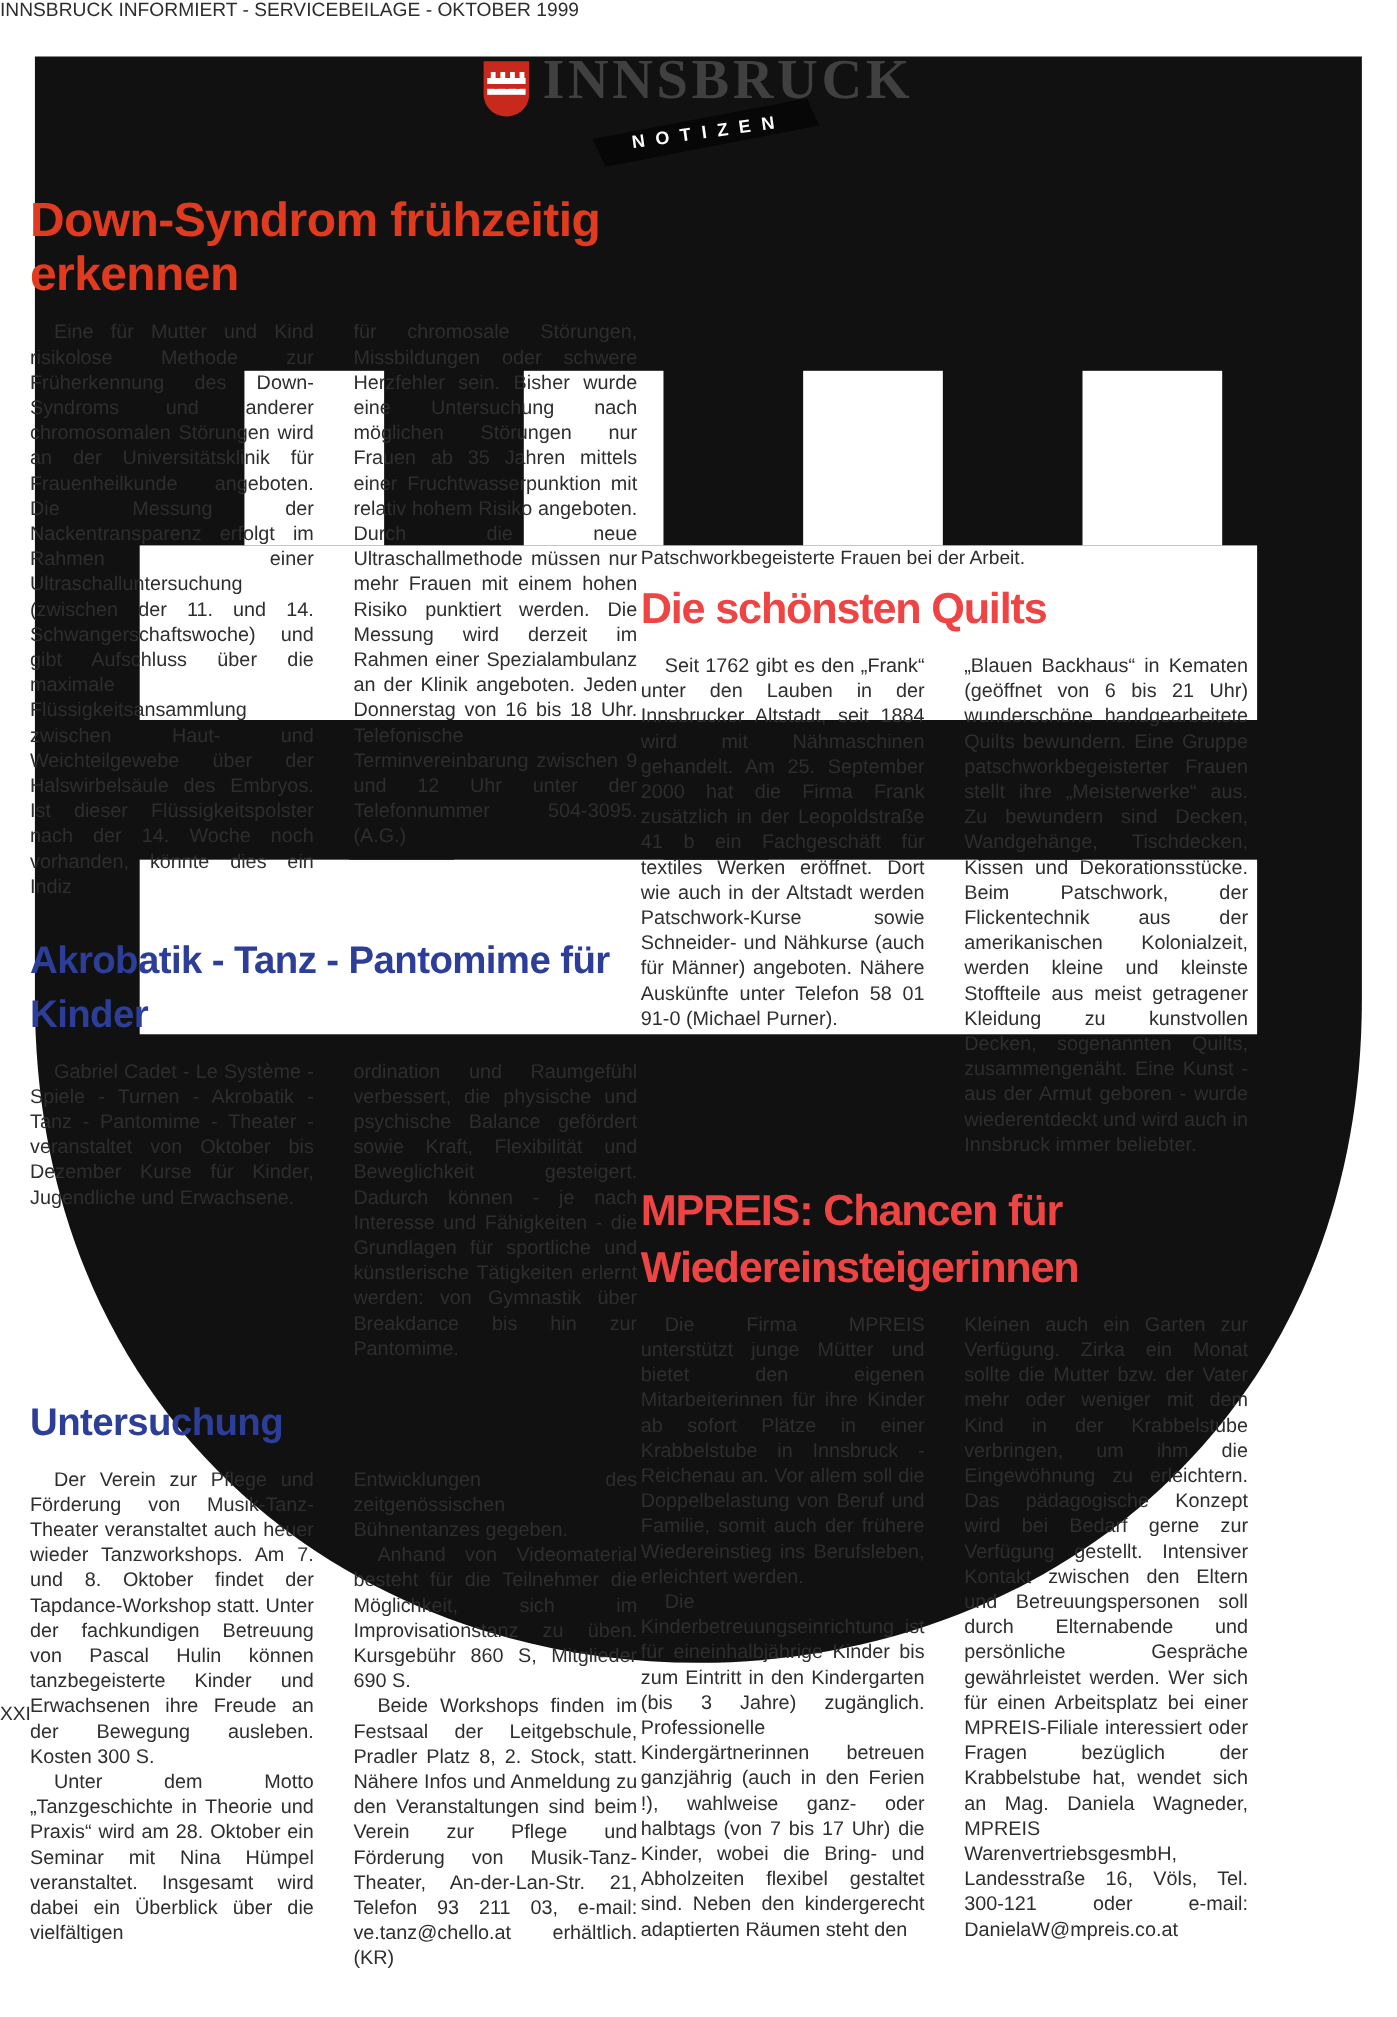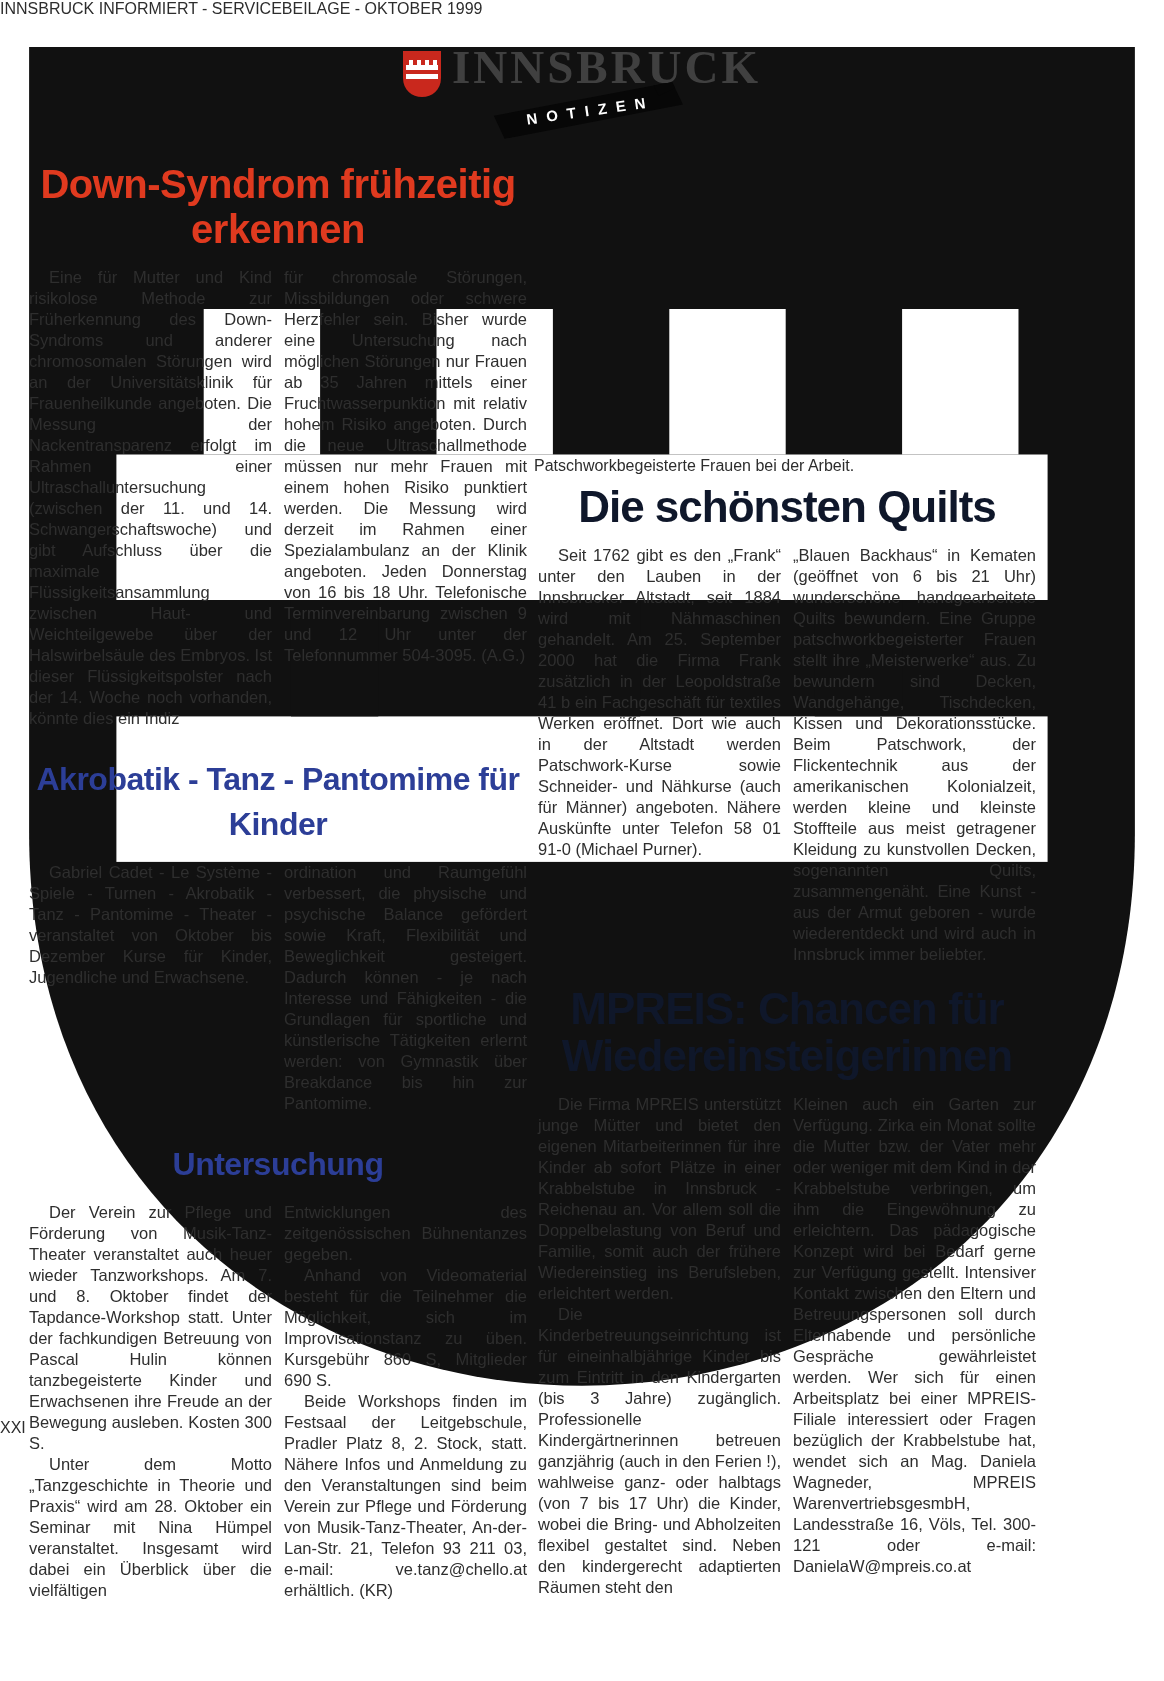--- a/index.html
+++ b/index.html
@@ -22,26 +22,26 @@
     transform:rotate(-8deg); padding:8px 28px 8px 32px;
     font-size:15px; font-weight:700; letter-spacing:9px; white-space:nowrap;
     clip-path:polygon(0 26%, 96% 0, 100% 72%, 4% 100%);
   }
   .notizen::after{ content:""; position:absolute; right:-14px; top:-8px; width:40px; height:14px;
     background:#070707; transform:rotate(-18deg); }
   
   .col { position:absolute; top:158px; width:506px; }
   .col-left  { left:25px;  }
   .col-right { left:534px; }
-  .headline { font-weight:700; text-align:center; margin:0; }
+  .headline { font-weight:700; text-align:left; margin:0; }
   .h-red   { color:#e03a1f; font-size:40px; line-height:45px; letter-spacing:-0.5px; margin-top:4px; }
   .h-blue  { color:#2c3e97; font-size:32px; line-height:45px; letter-spacing:-0.5px; margin-top:28px; }
-  .h-black { color:#0f172a; font-size:44px; line-height:47px; letter-spacing:-1px; margin-top:8px; }
+  .h-black { color:#ef4444; font-size:36px; line-height:47px; letter-spacing:-1px; margin-top:8px; }
   .h-black.mp { margin-top:20px; }
-  .body2 { display:flex; gap:12px; margin-top:15px;justify-content:center; }
+  .body2 { display:flex; gap:33px; margin-top:15px;justify-content:center; }
   .subcol { width:243px; }
   .subcol p {
     margin:0; text-align:justify; font-size:16.5px; line-height:21px;
     color:#2e2e2e; hyphens:auto; -webkit-hyphens:auto; overflow-wrap:break-word;
   }
   .subcol p.ind { text-indent:20px; }
   
   .photo { position:relative; width:501px; height:293px; overflow:hidden; margin-top:6px;
     background:linear-gradient(180deg,#33261c 0%,#42301f 35%,#5d4730 55%,#84developer 0; background:linear-gradient(180deg,#33261c 0%,#42301f 35%,#5d4730 55%,#86704f 70%,#a59073 100%); }
   .photo div { position:absolute; }

